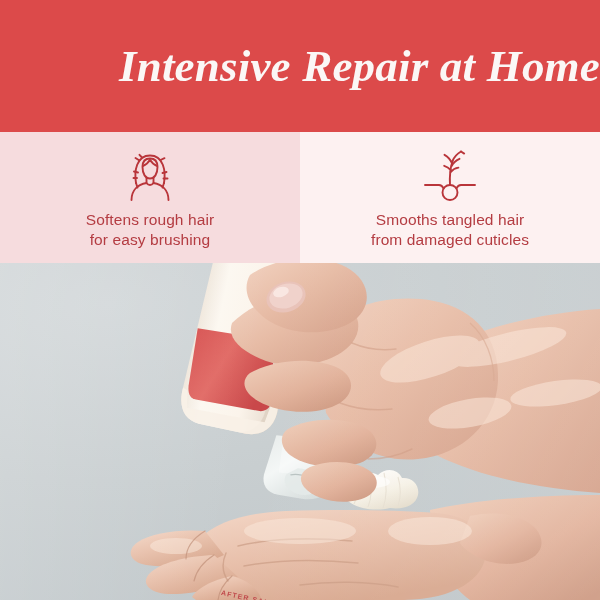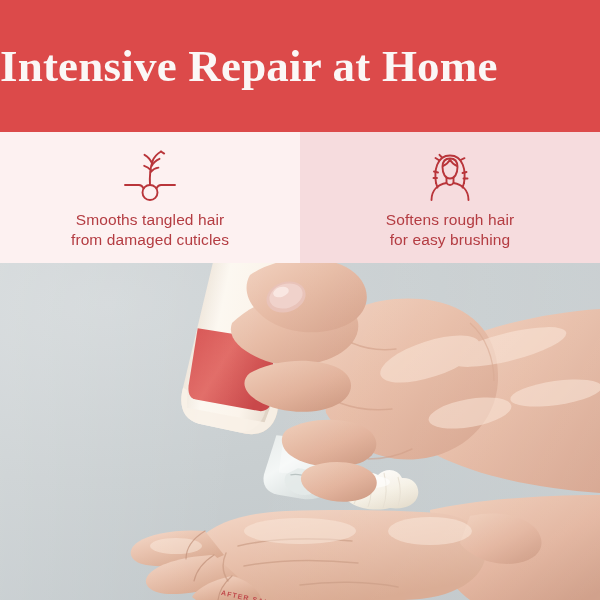--- a/index.html
+++ b/index.html
@@ -8,21 +8,21 @@
     font-family:"Liberation Sans", sans-serif;
     background:#ffffff;
     overflow:hidden;
   }
   .page { position:relative; width:600px; height:600px; overflow:hidden; }
 
   
   .header {
     position:absolute; left:0; top:0; width:600px; height:132px;
     background:#DC4A4A;
-    display:flex; align-items:center; justify-content:flex-start;
+    display:flex; align-items:center; justify-content:flex-end;font-style:italic;
   }
   .header-title {
     font-family:"Liberation Serif", serif;
     font-weight:700;
     font-size:45px;
     letter-spacing:0.2px;
     color:#FBF7F6;
     line-height:1;
     white-space:nowrap;
   }
@@ -80,45 +80,20 @@
 </head>
 <body>
 
 <div class="page">
 
   <div class="header">
     <div class="header-title">Intensive Repair at Home</div>
   </div>
 
   <div class="panels">
-
-    <div class="panel panel-left">
-      <div class="panel-icon">
-        <svg width="62" height="62" viewBox="0 0 62 62" fill="none" stroke="#B9353A" stroke-width="1.9" stroke-linecap="round" stroke-linejoin="round">
-
-          <path d="M6 41 H20 Q23 41 24.5 44.5"></path>
-          <path d="M56 41 H42 Q39 41 37.5 44.5"></path>
-
-          <circle cx="31" cy="48.5" r="7.5"></circle>
-
-          <path d="M31 41 C30.5 33 31 25 33.5 17"></path>
-
-          <path d="M33.5 17 C35.5 12.5 38.5 9.5 42 7.5"></path>
-          <path d="M32.6 22 C34.5 18.5 37.5 16 40.5 14.8"></path>
-          <path d="M31.6 28 C33.8 25.5 36.6 24 39.4 23.6"></path>
-          <path d="M33.1 19.5 C31.5 15.5 28.5 12.5 25.5 10.8"></path>
-          <path d="M31.8 26 C29.6 23.6 27.4 22.4 25.2 21.8"></path>
-          <path d="M42 7.5 L45.2 9.6"></path>
-        </svg>
-      </div>
-      <div class="panel-caption">
-        <div>Smooths tangled hair</div>
-        <div>from damaged cuticles</div>
-      </div>
-    </div>
 
     <div class="panel panel-right">
       <div class="panel-icon">
         <svg width="64" height="64" viewBox="0 0 64 64" fill="none" stroke="#B9353A" stroke-width="1.9" stroke-linecap="round" stroke-linejoin="round">
 
           <path d="M18 40 C16 28 18.5 12.5 32 12.5 C45.5 12.5 48 28 46 40"></path>
 
           <path d="M18 40 L19.5 44.5"></path>
           <path d="M46 40 L44.5 44.5"></path>
 
@@ -137,20 +112,45 @@
           <path d="M44.5 30 L48.5 29"></path>
           <path d="M19 35 L15.5 35"></path>
           <path d="M45.5 35.5 L49.5 35.5"></path>
         </svg>
       </div>
       <div class="panel-caption">
         <div>Softens rough hair</div>
         <div>for easy brushing</div>
       </div>
     </div>
+
+    <div class="panel panel-left">
+      <div class="panel-icon">
+        <svg width="62" height="62" viewBox="0 0 62 62" fill="none" stroke="#B9353A" stroke-width="1.9" stroke-linecap="round" stroke-linejoin="round">
+
+          <path d="M6 41 H20 Q23 41 24.5 44.5"></path>
+          <path d="M56 41 H42 Q39 41 37.5 44.5"></path>
+
+          <circle cx="31" cy="48.5" r="7.5"></circle>
+
+          <path d="M31 41 C30.5 33 31 25 33.5 17"></path>
+
+          <path d="M33.5 17 C35.5 12.5 38.5 9.5 42 7.5"></path>
+          <path d="M32.6 22 C34.5 18.5 37.5 16 40.5 14.8"></path>
+          <path d="M31.6 28 C33.8 25.5 36.6 24 39.4 23.6"></path>
+          <path d="M33.1 19.5 C31.5 15.5 28.5 12.5 25.5 10.8"></path>
+          <path d="M31.8 26 C29.6 23.6 27.4 22.4 25.2 21.8"></path>
+          <path d="M42 7.5 L45.2 9.6"></path>
+        </svg>
+      </div>
+      <div class="panel-caption">
+        <div>Smooths tangled hair</div>
+        <div>from damaged cuticles</div>
+      </div>
+    </div>
   </div>
 
   <div class="photo">
     <svg width="600" height="337" viewBox="0 0 600 337">
       <defs>
         <linearGradient id="skinA" x1="0" y1="0" x2="1" y2="1">
           <stop offset="0%" stop-color="#F2D2C0"></stop>
           <stop offset="45%" stop-color="#E7BCA6"></stop>
           <stop offset="100%" stop-color="#D4A089"></stop>
         </linearGradient>

